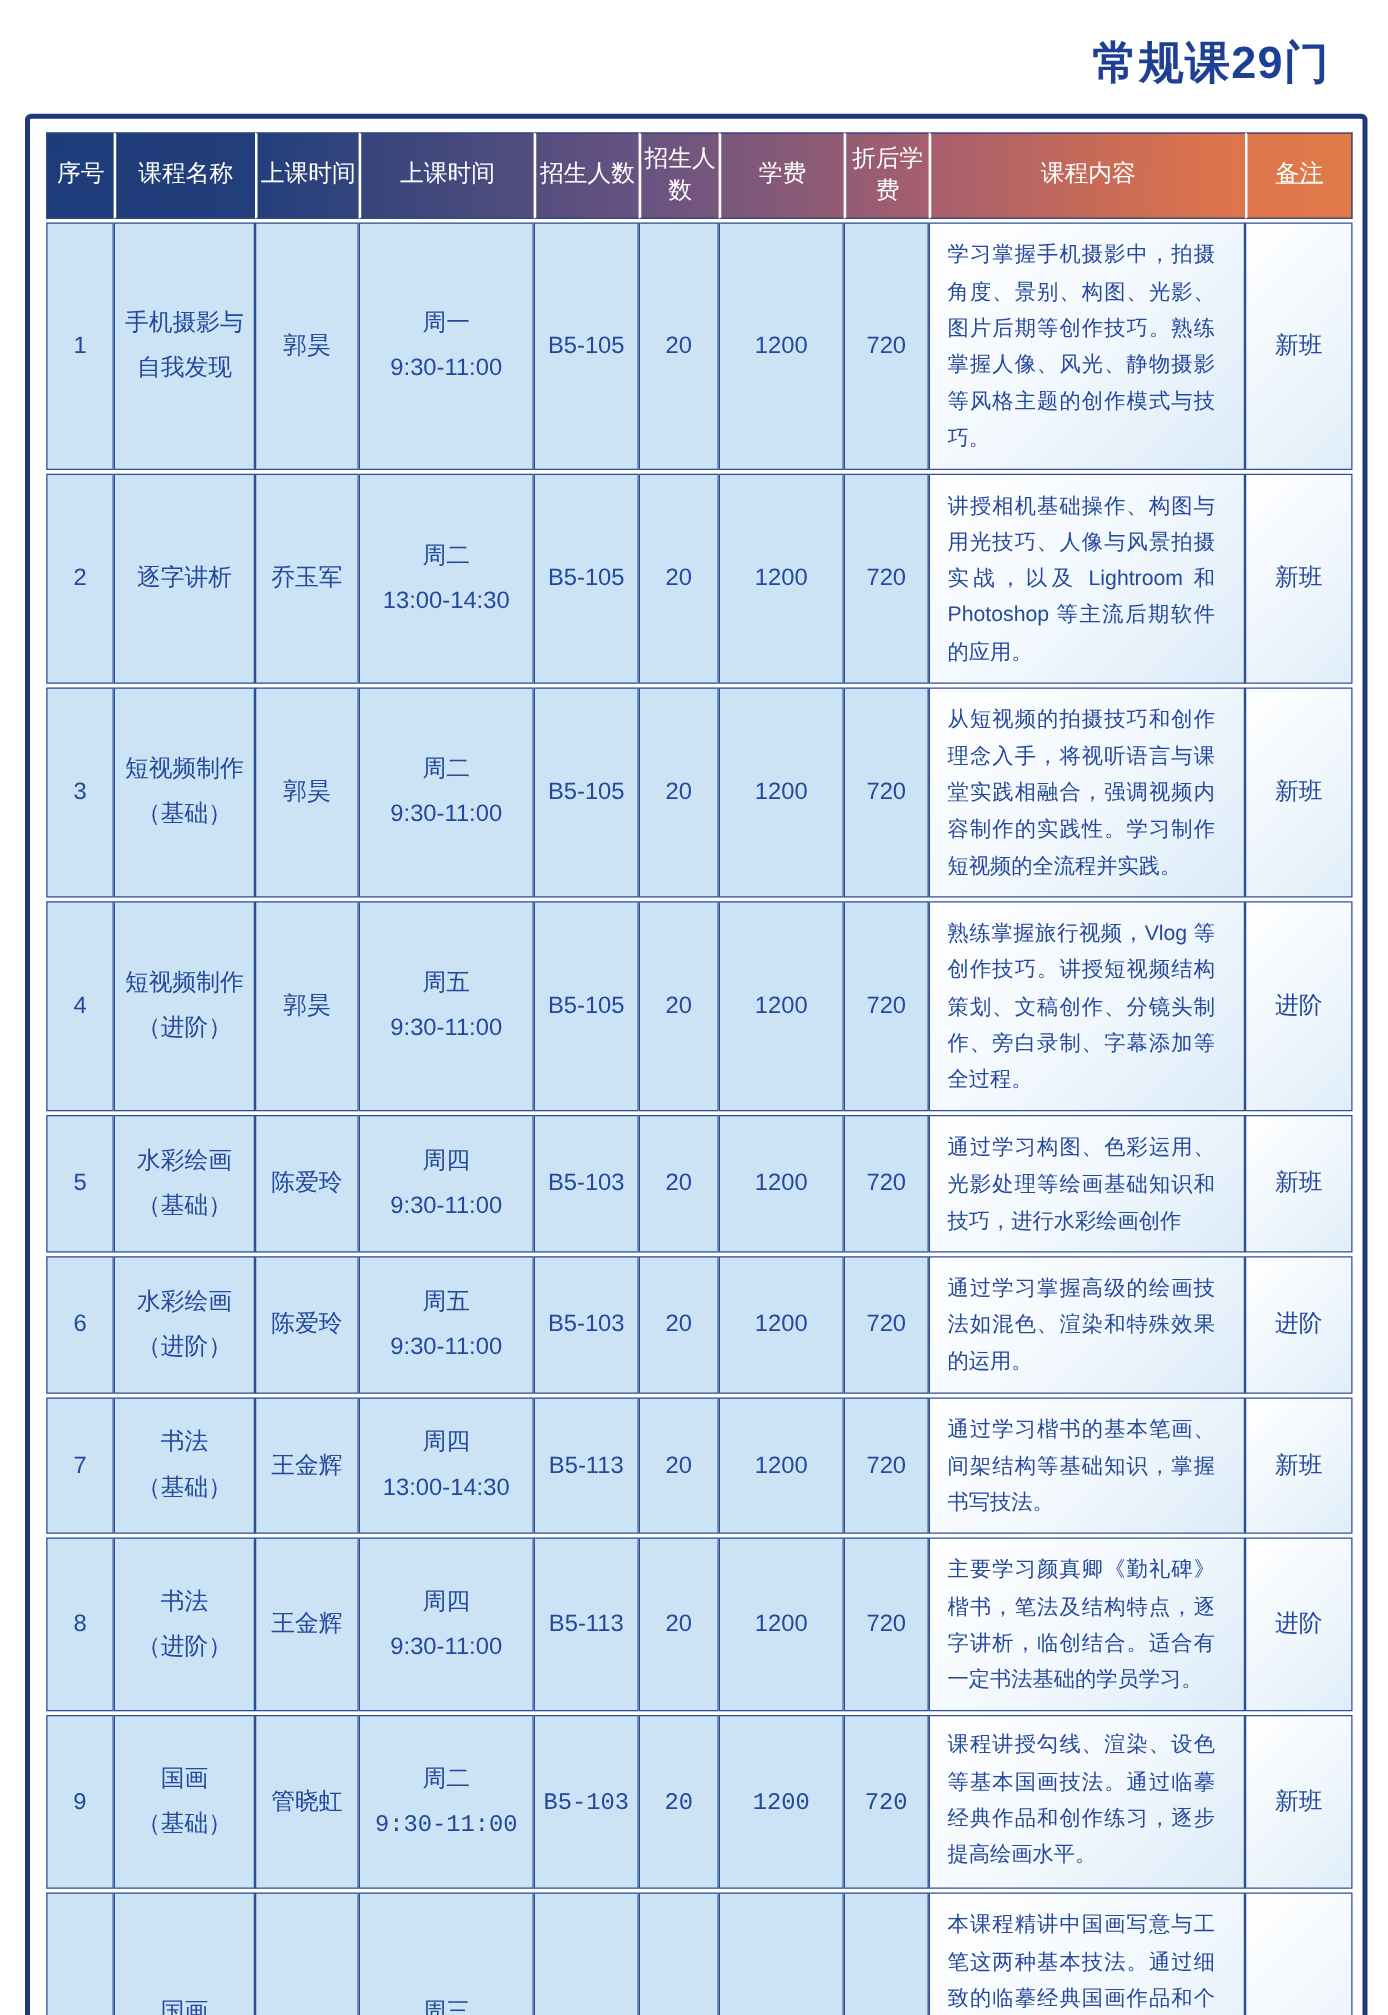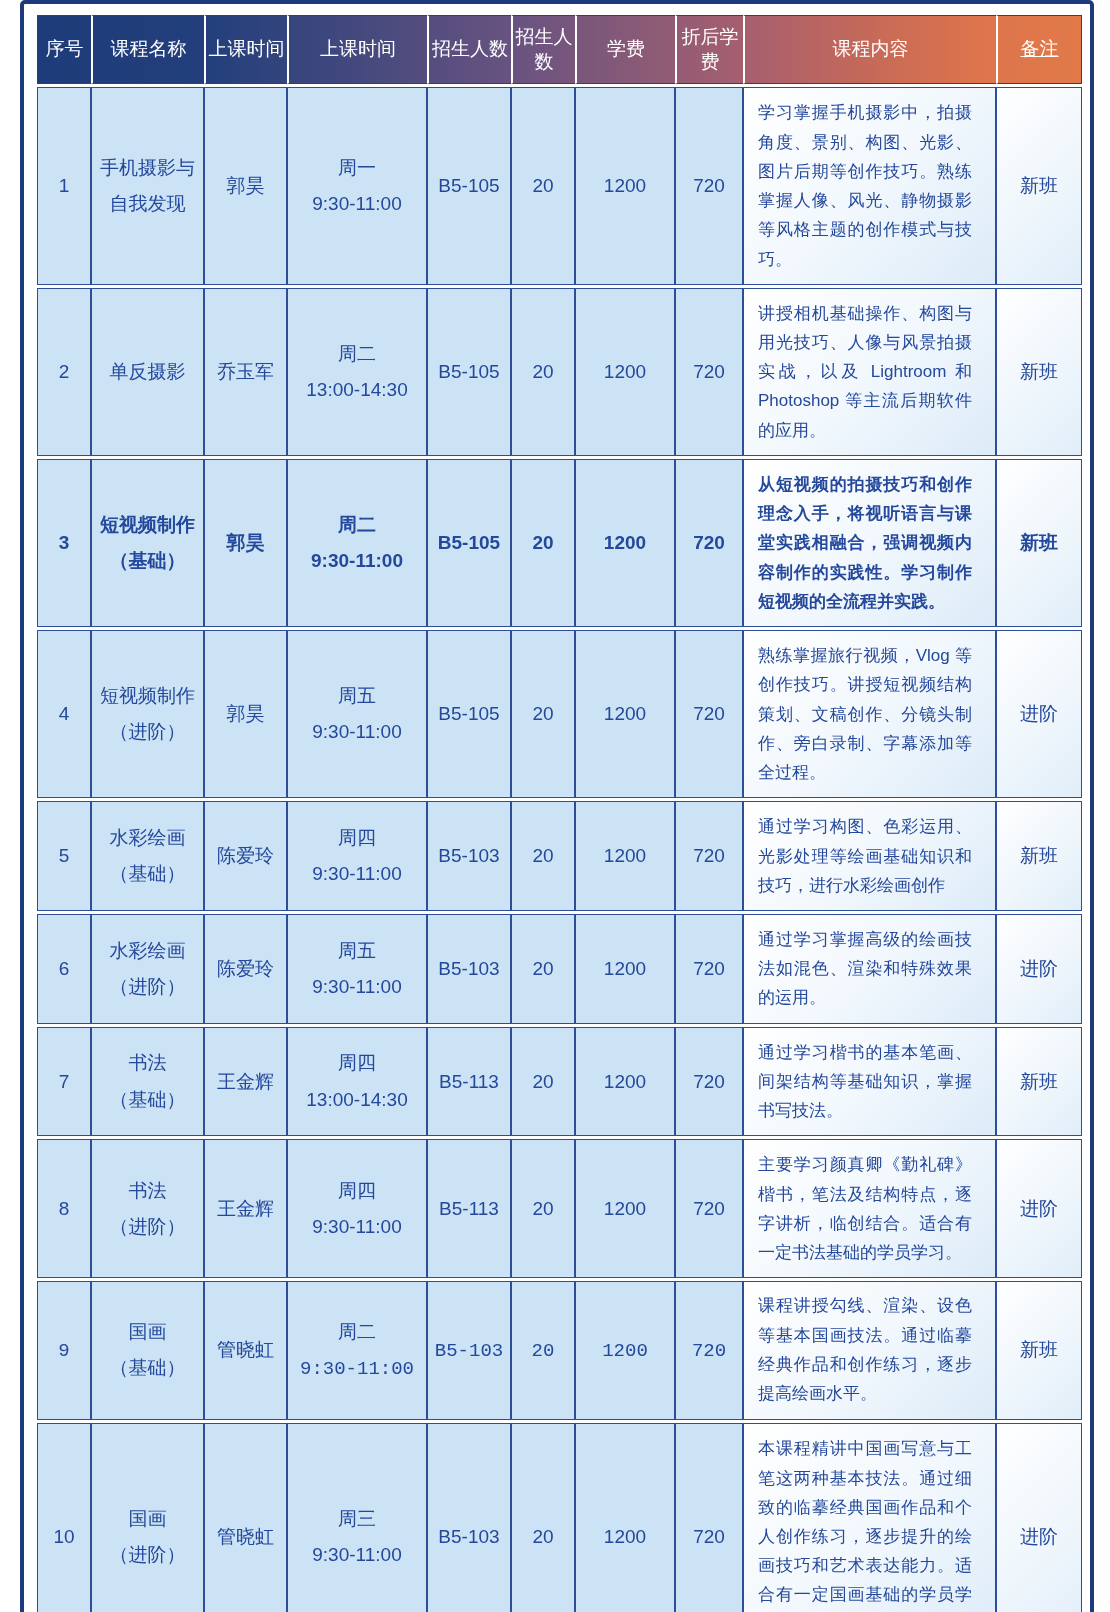--- a/index.html
+++ b/index.html
@@ -86,33 +86,34 @@
     line-height: 1.72;
     padding: 10px 23px 10px 14px;
     white-space: normal;
   }
   td.col-note {
     background: linear-gradient(135deg, #ffffff 0%, #eff6fc 55%, #e0eef9 100%);
   }
 
   tbody tr:nth-child(1)  td { height: 147px; }
   tbody tr:nth-child(2)  td { height: 135px; }
-  tbody tr:nth-child(3)  td { height: 167px; font-weight: bold; }
+  tbody tr:nth-child(3)  td { height: 167px; }
   tbody tr:nth-child(4)  td { height: 152px; }
   tbody tr:nth-child(5)  td { height: 105px; }
   tbody tr:nth-child(6)  td { height: 108px; }
   tbody tr:nth-child(7)  td { height: 107px; }
   tbody tr:nth-child(8)  td { height: 135px; }
   tbody tr:nth-child(9)  td { height: 133px; font-family: Liberation Mono, monospace; }
   tbody tr:nth-child(10) td { height: 190px; }
 </style>
 </head>
 <body>
 
 <div class="page">
+  <div class="title">常规课29门</div>
 
   <div class="frame">
     <table>
       <colgroup>
         <col class="c-no">
           <col class="c-name">
           <col class="c-teacher">
           <col class="c-time">
         <col class="c-room">
           <col class="c-capacity">
@@ -145,21 +146,21 @@
 9:30-11:00</td>
             <td class="col-room">B5-105</td>
             <td class="col-capacity">20</td>
             <td class="col-fee">1200</td>
             <td class="col-discount-fee">720</td>
             <td class="col-content">学习掌握手机摄影中，拍摄角度、景别、构图、光影、图片后期等创作技巧。熟练掌握人像、风光、静物摄影等风格主题的创作模式与技巧。</td>
             <td class="col-note">新班</td>
           </tr>
           <tr>
             <td class="col-no">2</td>
-            <td class="col-name">单反摄影</td>
+            <td class="col-name">逐字讲析</td>
             <td class="col-teacher">乔玉军</td>
             <td class="col-time">周二
 13:00-14:30</td>
             <td class="col-room">B5-105</td>
             <td class="col-capacity">20</td>
             <td class="col-fee">1200</td>
             <td class="col-discount-fee">720</td>
             <td class="col-content">讲授相机基础操作、构图与用光技巧、人像与风景拍摄实战，以及 Lightroom 和 Photoshop 等主流后期软件的应用。</td>
             <td class="col-note">新班</td>
           </tr>

